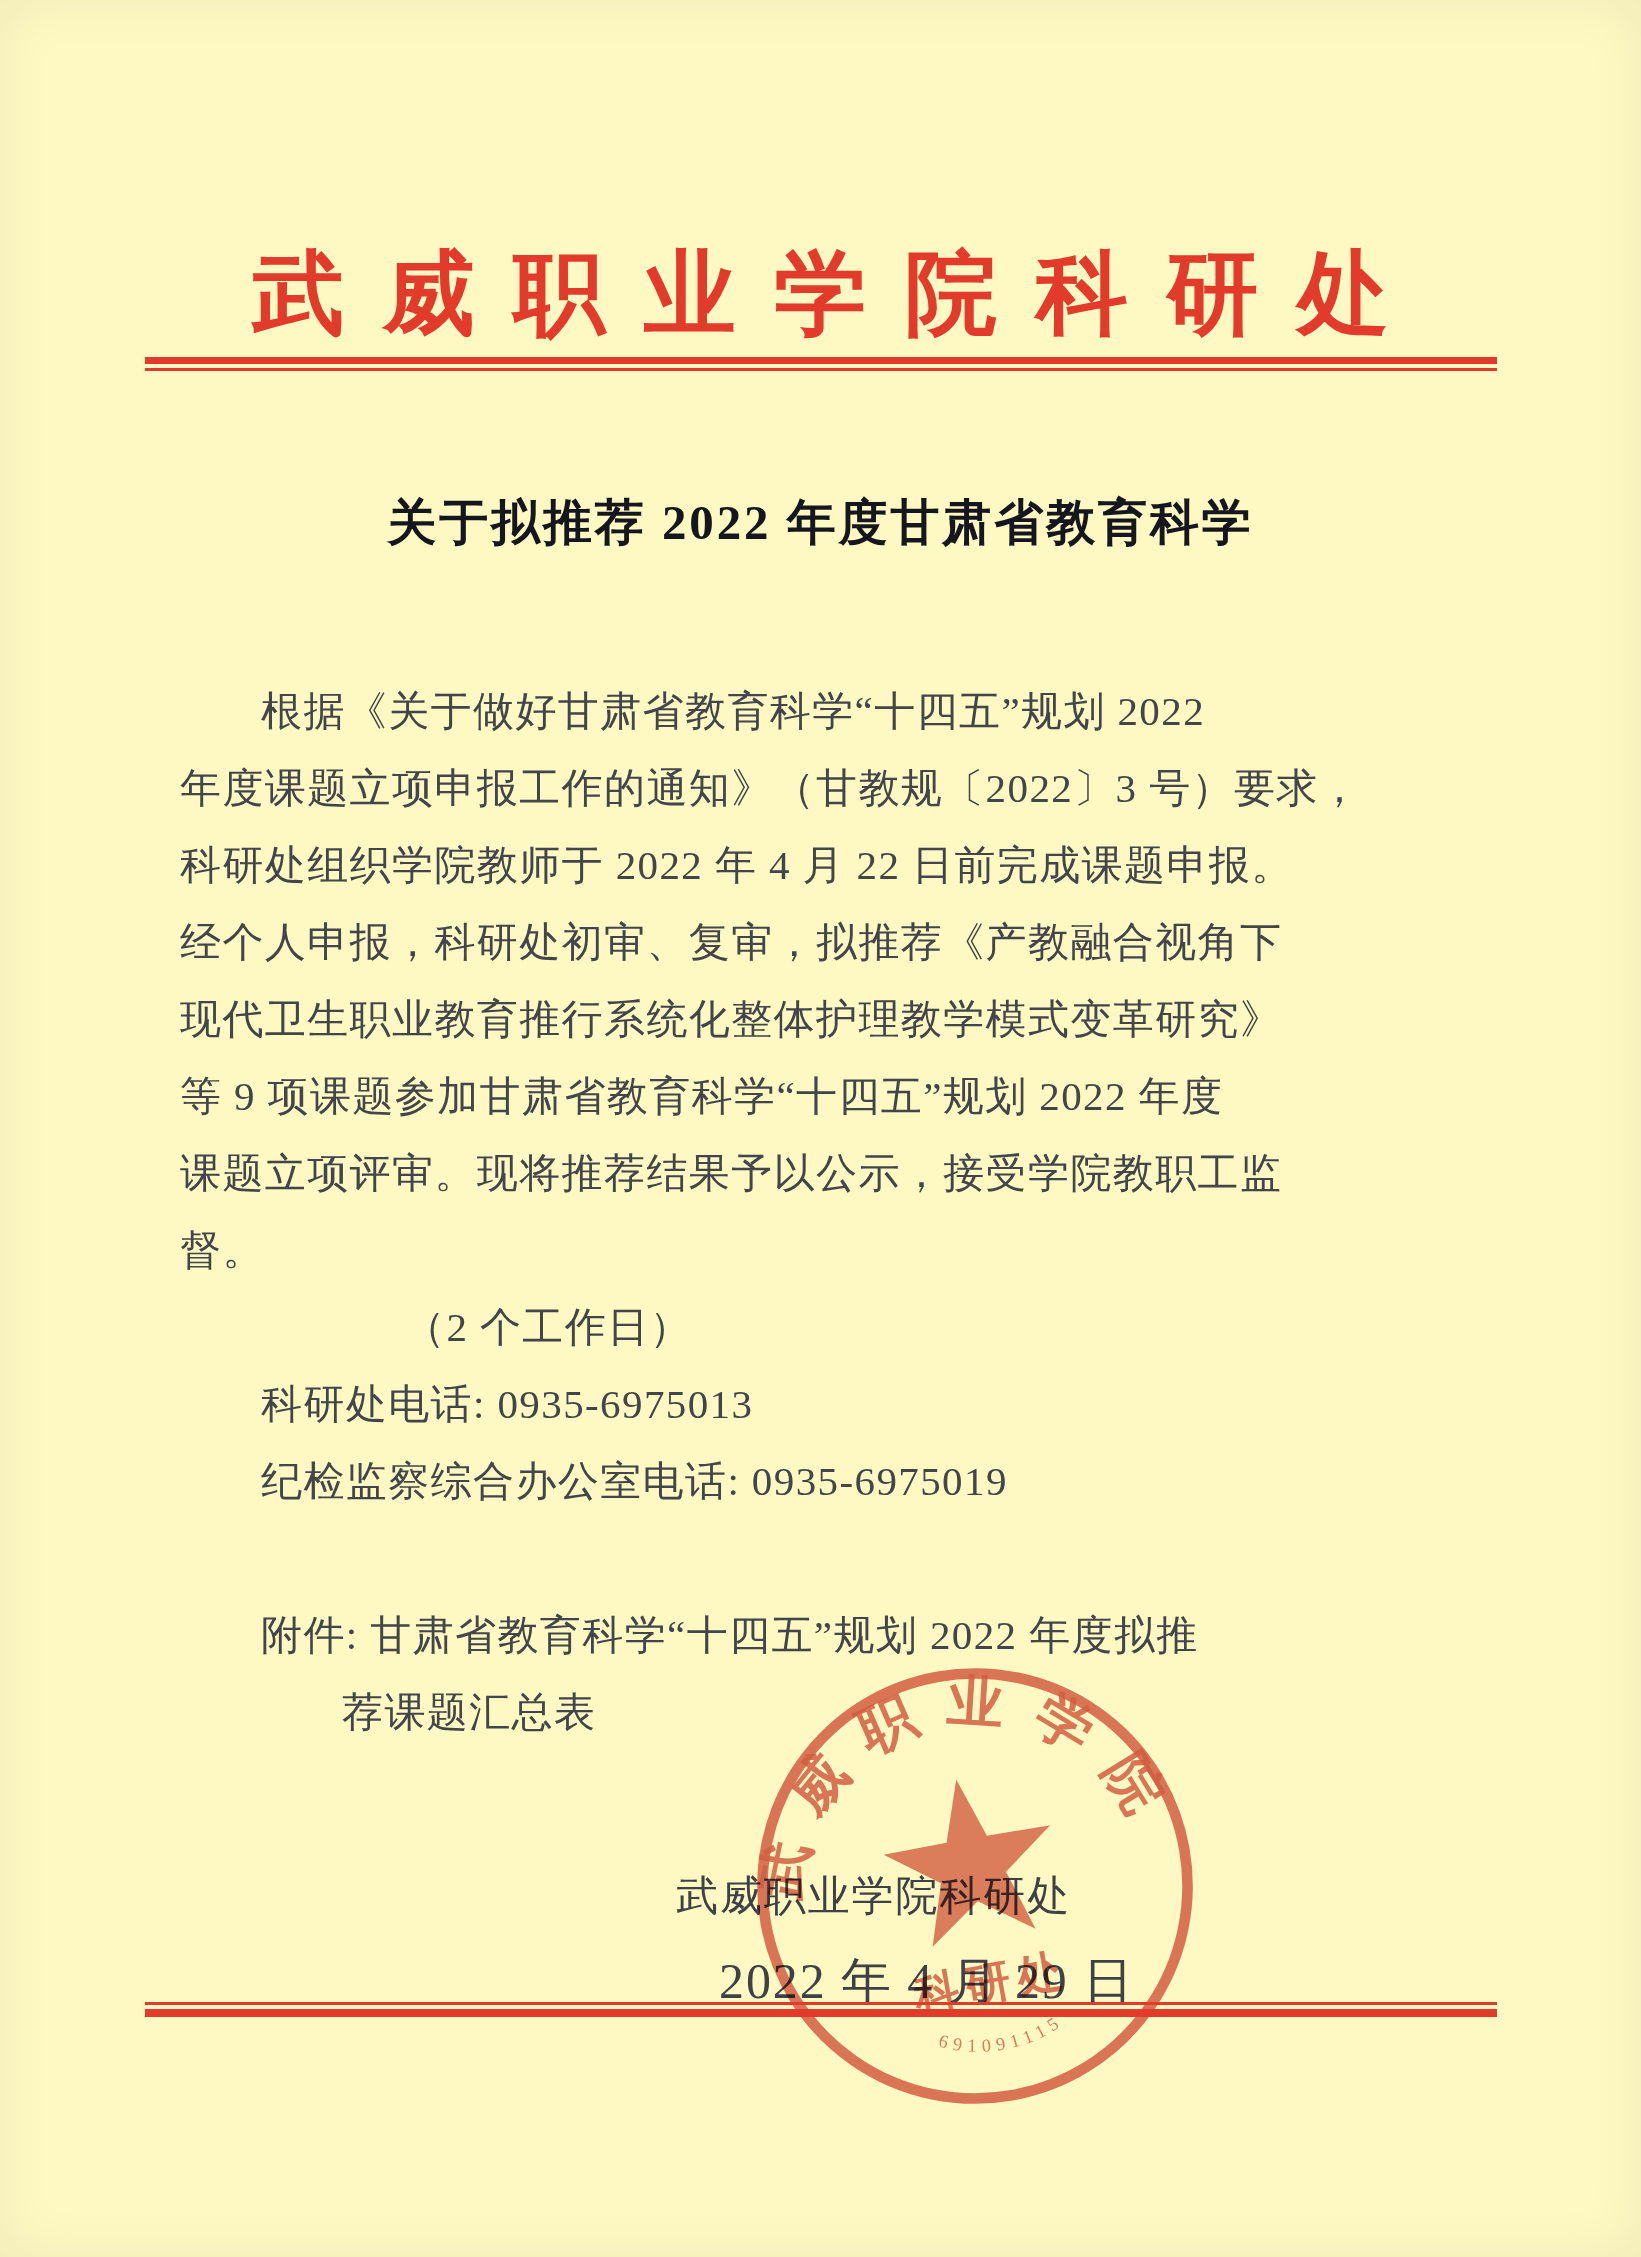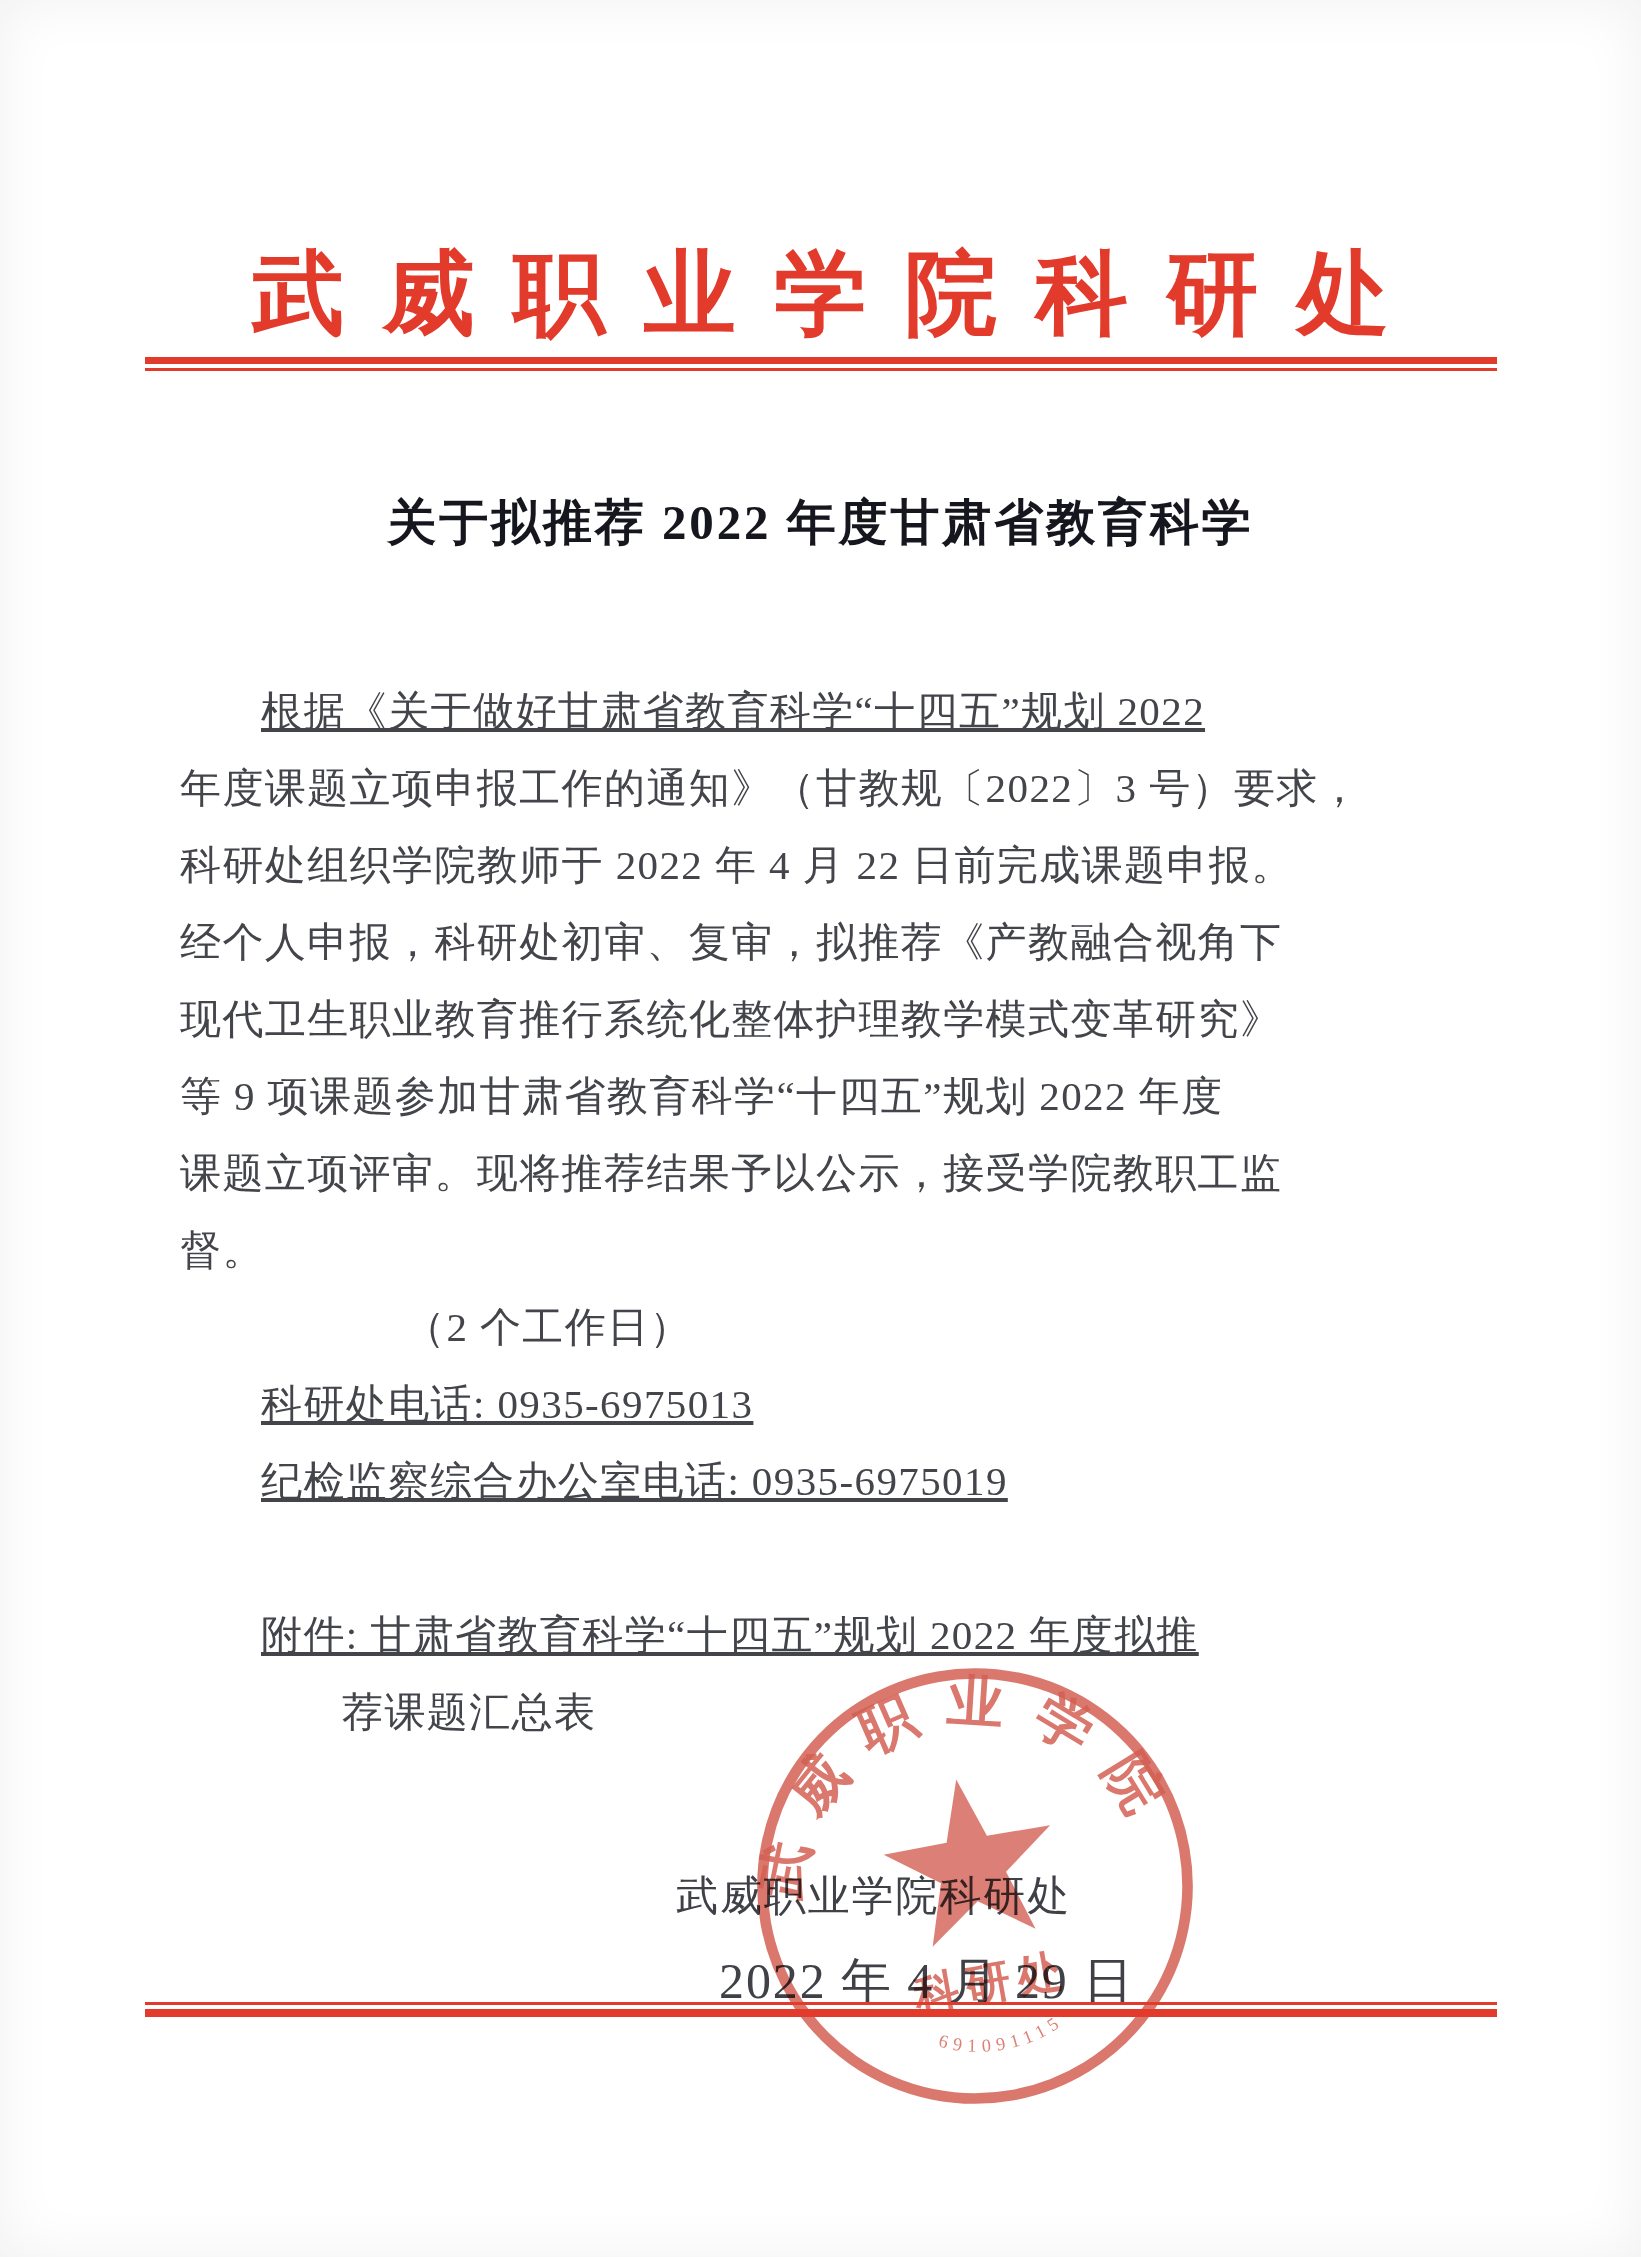--- a/index.html
+++ b/index.html
@@ -1,20 +1,20 @@
 <!DOCTYPE html>
 <html><head>
 <meta charset="utf-8">
 <style>
   html,body{margin:0;padding:0;background:#e9e9e7;}
   .page{
     position:relative;
     width:1641px;height:2257px;
     margin:0 auto;
-    background:#ffffff;
+    background:#fef9c3;
     overflow:hidden;
     font-family:"Liberation Serif","DejaVu Serif",serif;
     box-shadow:inset 0 0 58px rgba(0,0,0,0.06);
   }
   
   .letterhead{
     position:absolute;top:232px;left:0;width:100%;
     text-align:center;
     font-size:92px;font-weight:900;
     color:#e23a2b;
@@ -38,21 +38,21 @@
   }
   
   .body-block{
     position:absolute;left:180px;top:673px;width:1294px;
     font-size:41px;
     color:#43454b;
     line-height:77px;
     letter-spacing:1.4px;
   }
   .body-line{white-space:nowrap;height:77px;}
-  .indent-2{padding-left:81px;text-decoration:underline;}
+  .indent-2{padding-left:81px;}
   .indent-4{padding-left:162px;}
   .indent-5{padding-left:224px;}
   .spacer{height:77px;}
   .signature{
     position:absolute;left:676px;top:1868px;
     font-size:42px;color:#3f4147;letter-spacing:1.9px;white-space:nowrap;
   }
   .sig-date{
     position:absolute;left:719px;top:1948px;
     font-size:50px;color:#3f4147;letter-spacing:1.9px;white-space:nowrap;

